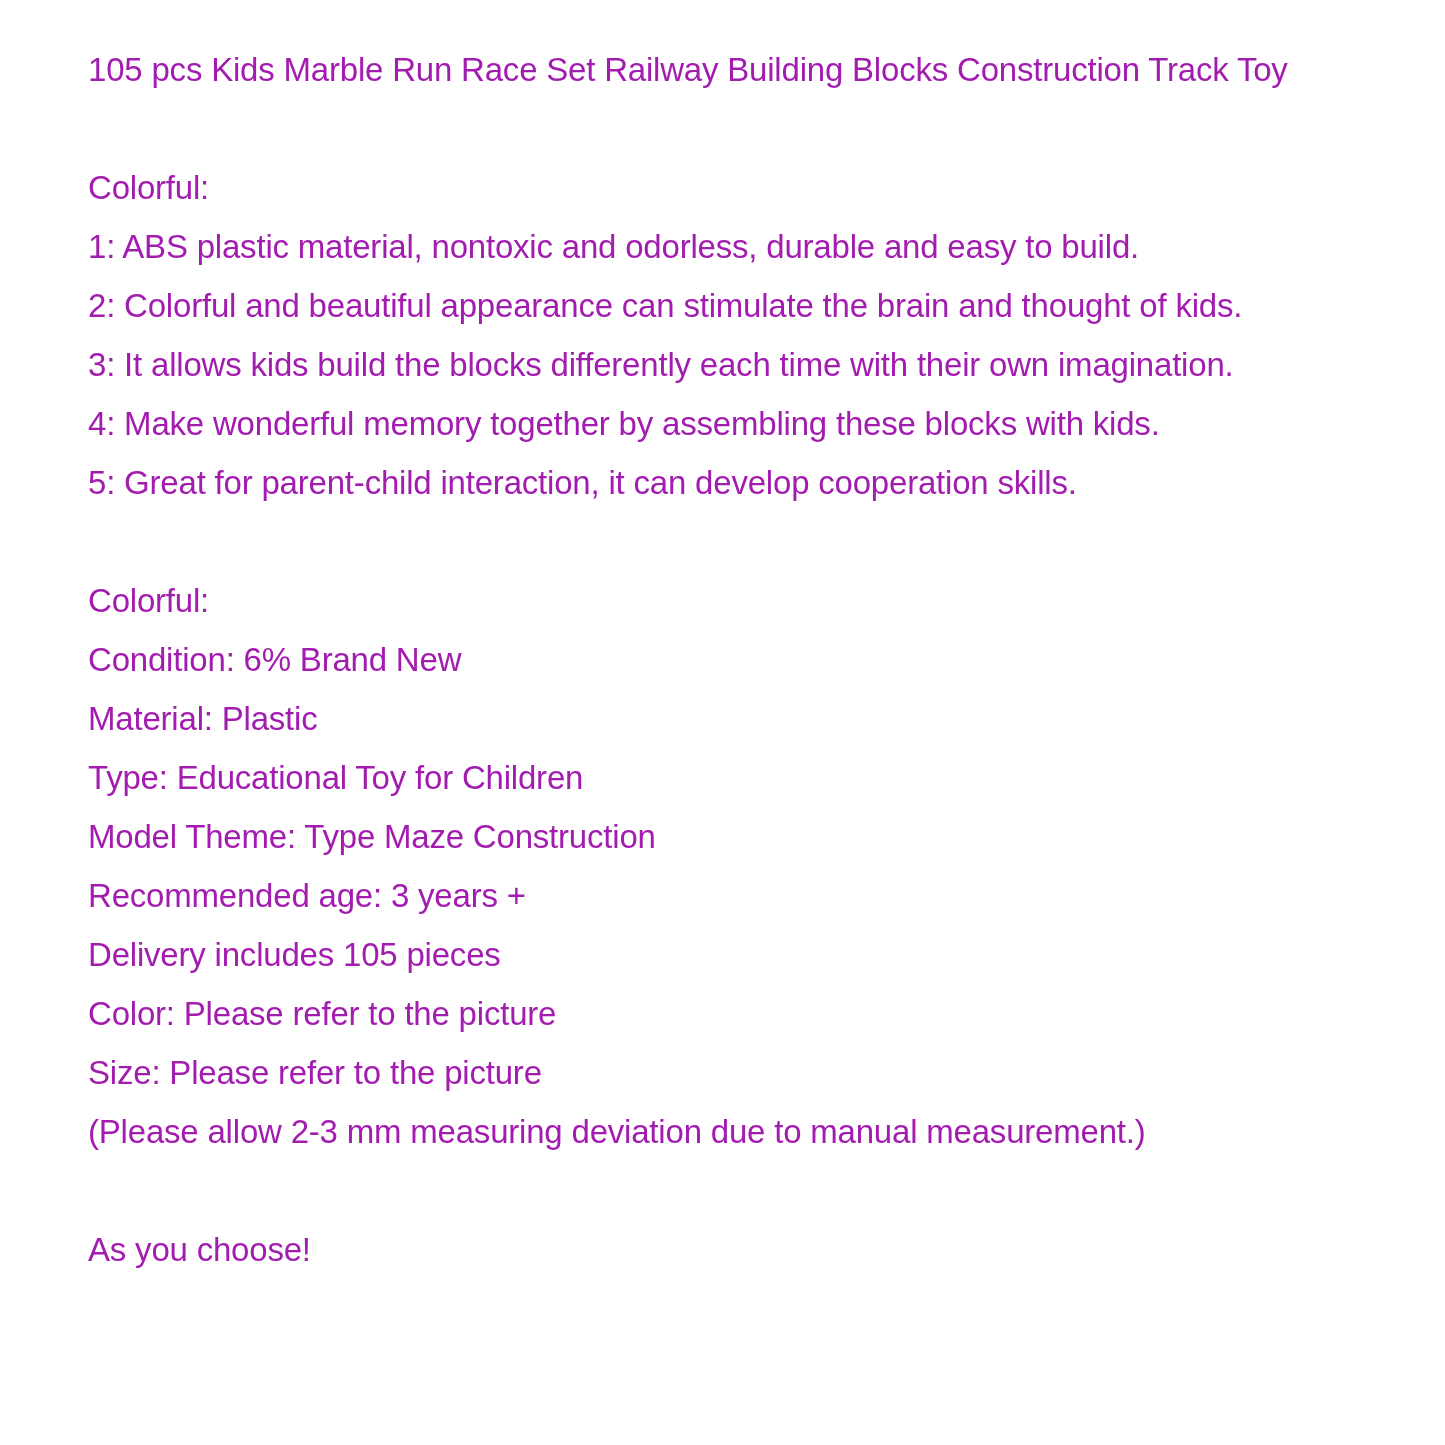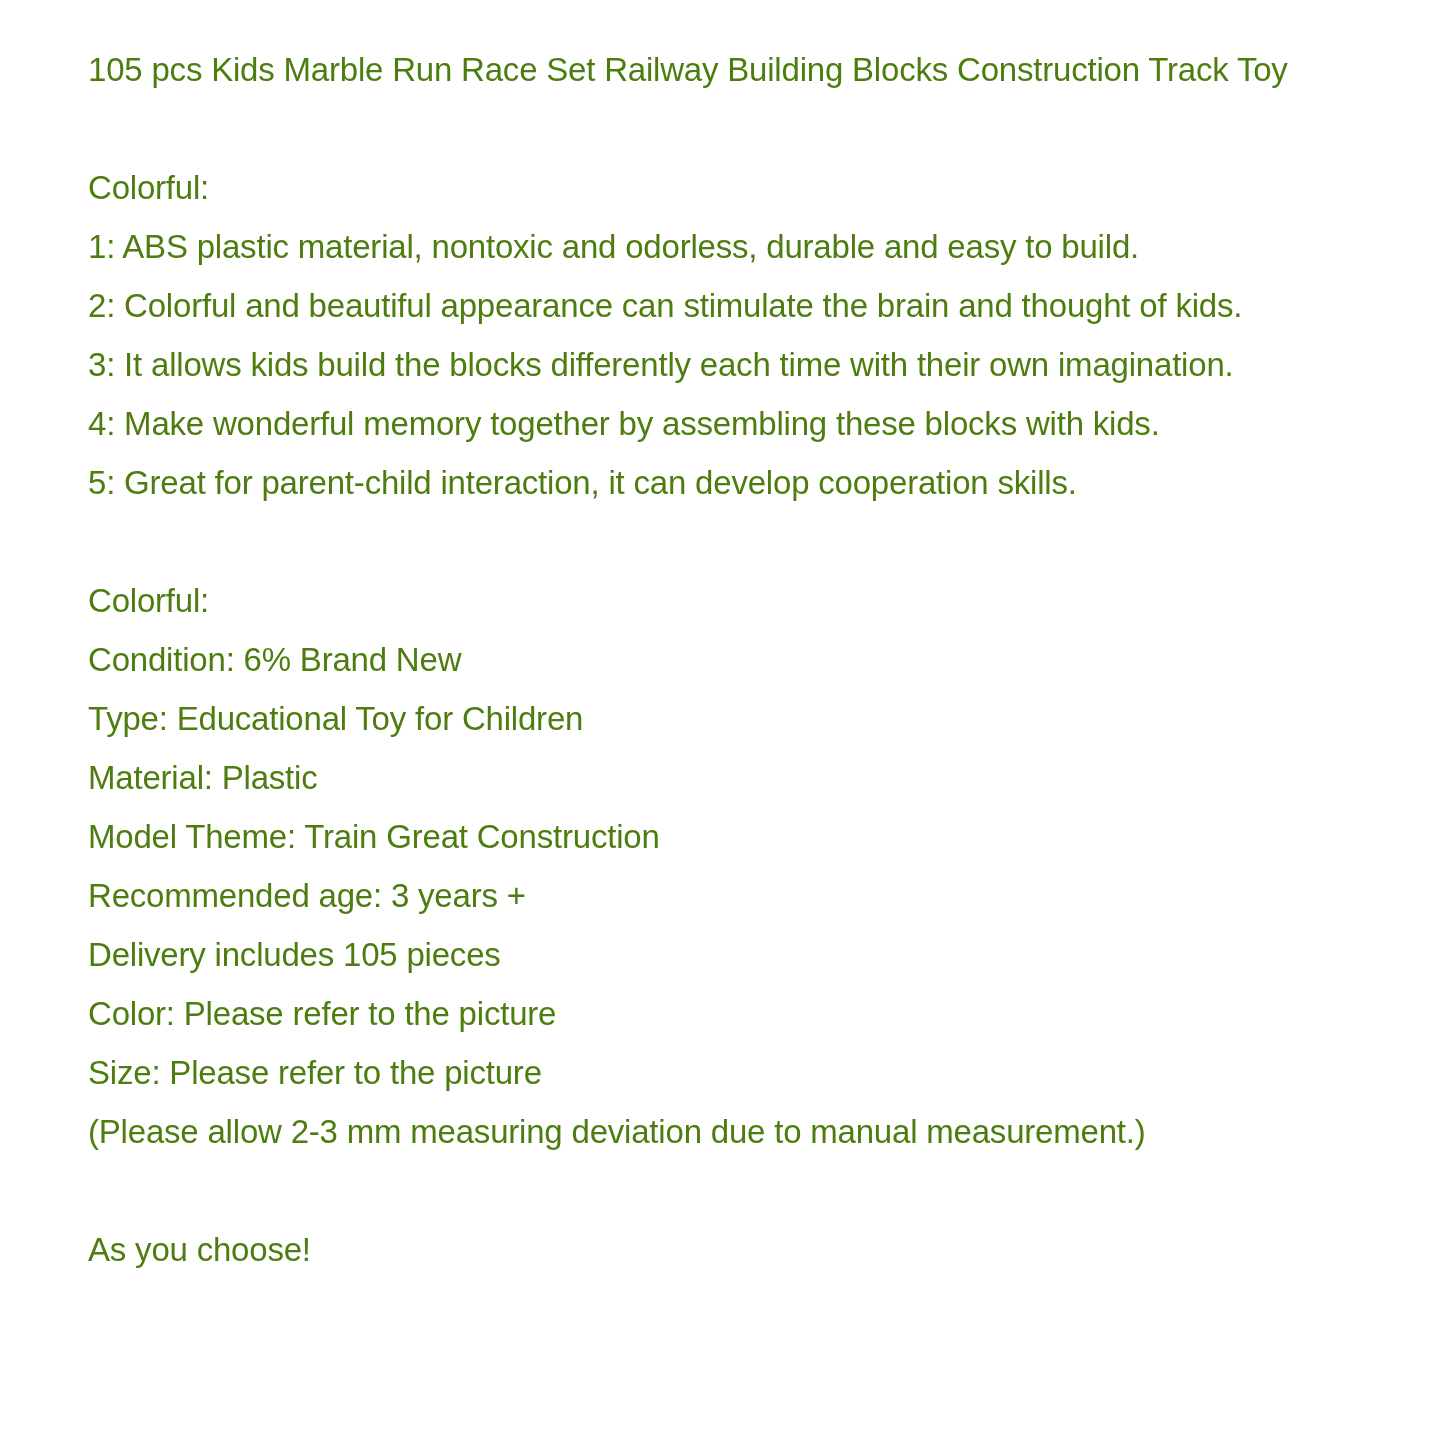--- a/index.html
+++ b/index.html
@@ -7,21 +7,21 @@
     padding: 0;
     background: #ffffff;
   }
   .page {
     width: 1445px;
     height: 1445px;
     box-sizing: border-box;
     background: #ffffff;
     padding: 40px 80px 0 88px;
     font-family: "Liberation Sans", "DejaVu Sans", sans-serif;
-    color: #4d7c0f;
+    color: #a21caf;
     overflow: hidden;
   }
   .line {
     height: 59px;
     line-height: 59px;
     font-size: 33px;
     font-weight: 400;
     letter-spacing: -0.2px;
     white-space: nowrap;
   }
@@ -42,23 +42,23 @@
   <div class="line">1: ABS plastic material, nontoxic and odorless, durable and easy to build.</div>
   <div class="line">2: Colorful and beautiful appearance can stimulate the brain and thought of kids.</div>
   <div class="line">3: It allows kids build the blocks differently each time with their own imagination.</div>
   <div class="line">4: Make wonderful memory together by assembling these blocks with kids.</div>
   <div class="line">5: Great for parent-child interaction, it can develop cooperation skills.</div>
 
   <div class="line blank"></div>
 
   <div class="line">Colorful:</div>
   <div class="line">Condition: 6% Brand New</div>
+  <div class="line">Material: Plastic</div>
   <div class="line">Type: Educational Toy for Children</div>
-  <div class="line">Material: Plastic</div>
-  <div class="line">Model Theme: Train Great Construction</div>
+  <div class="line">Model Theme: Type Maze Construction</div>
   <div class="line">Recommended age: 3 years +</div>
   <div class="line">Delivery includes 105 pieces</div>
   <div class="line">Color: Please refer to the picture</div>
   <div class="line">Size: Please refer to the picture</div>
   <div class="line">(Please allow 2-3 mm measuring deviation due to manual measurement.)</div>
 
   <div class="line blank"></div>
 
   <div class="line">As you choose!</div>
 

